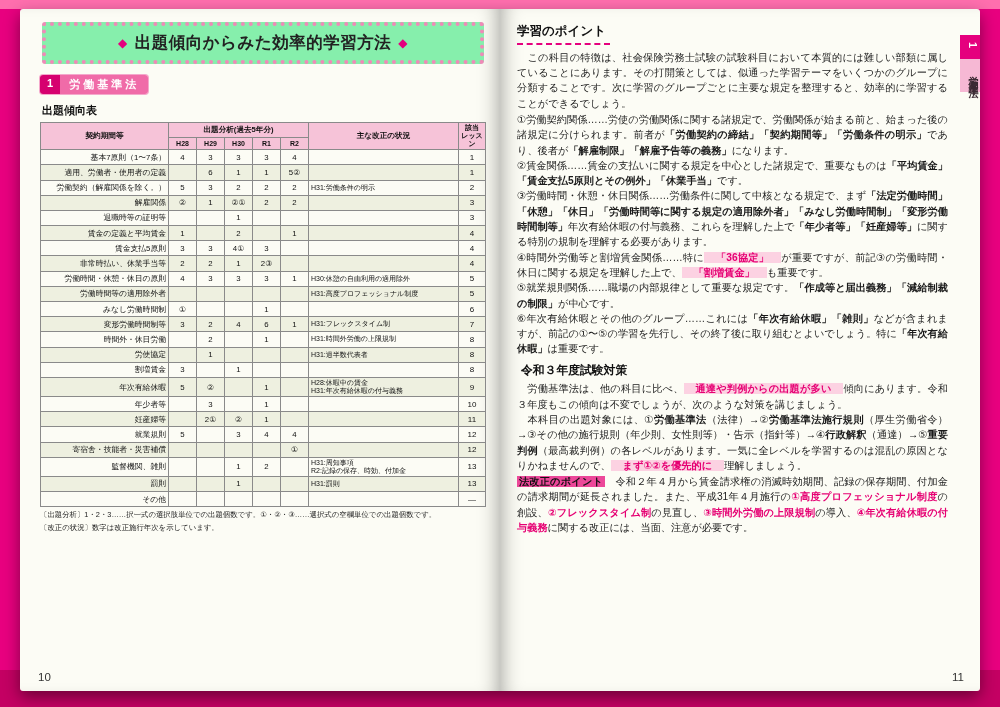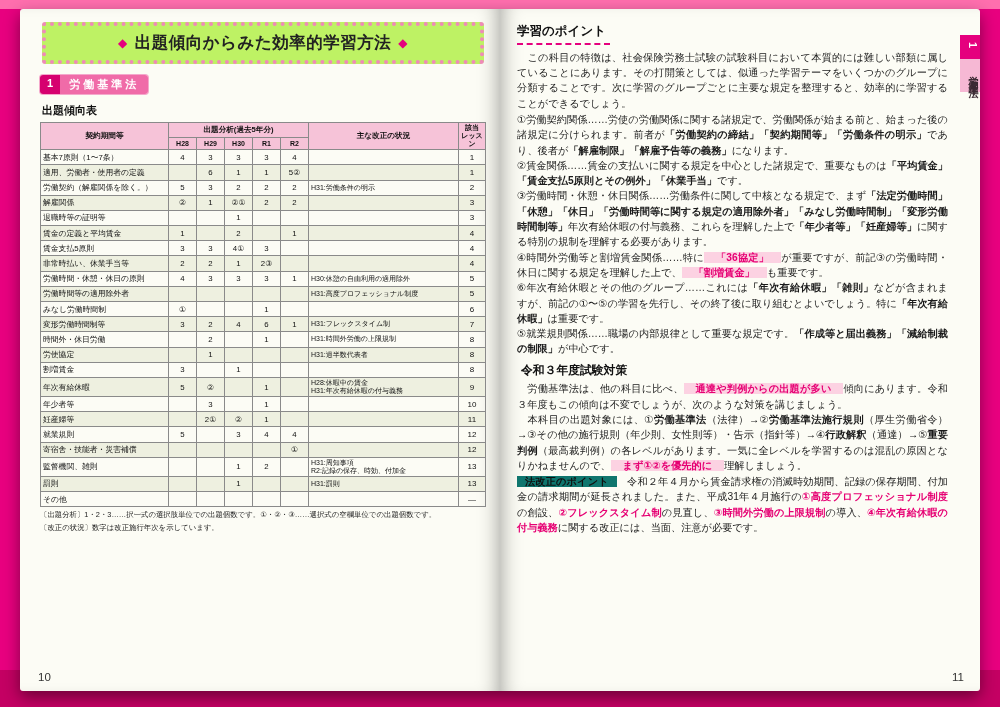--- a/index.html
+++ b/index.html
@@ -12,38 +12,38 @@
   .book {
     position:absolute; left:20px; right:20px; top:9px; bottom:16px;
     display:flex; box-shadow:0 6px 16px rgba(0,0,0,.45); border-radius:3px; overflow:hidden;
   }
   .page { position:relative; width:50%; height:100%; background:#fcfcf5; }
   .page.left  { padding:13px 14px 26px 20px; box-shadow:inset -16px 0 20px -14px rgba(0,0,0,.35); }
   .page.right { padding:13px 32px 26px 17px; box-shadow:inset 16px 0 20px -14px rgba(0,0,0,.35); }
 
   
   .title-banner {
-    border:4px dotted #ef8ab8; background:#bef264; border-radius:3px;
+    border:4px dotted #ef8ab8; background:#86efac; border-radius:3px;
     text-align:center; padding:6px 2px; margin:0 2px 9px 2px;
     font-size:16.5px; font-weight:bold; color:#222; letter-spacing:0.5px; white-space:nowrap;
   }
   .diamond { color:#e5007e; font-size:12px; margin:0 7px; vertical-align:1px; }
   .badge { display:inline-flex; align-items:stretch; border-radius:3px; overflow:hidden; margin-bottom:7px; box-shadow:0 0 0 1px #f4a8cb; }
   .badge-num { background:#d6006f; color:#fff; font-weight:bold; font-size:11px; padding:2px 7px; }
   .badge-label { background:#f06ba8; color:#fff; font-weight:bold; font-size:11px; letter-spacing:3px; padding:2px 9px; }
   .subtitle { font-weight:bold; font-size:11px; margin:2px 0 4px 2px; color:#111; }
 
   table { border-collapse:collapse; width:100%; font-size:8px; color:#111; table-layout:fixed; }
   th,td { border:1px solid #8a8a8a; padding:1px 2px; vertical-align:middle; }
   thead th { background:#f6c3d8; font-weight:bold; text-align:center; font-size:7.6px; }
   th.lesson-h { white-space:pre-line; width:27px; font-size:7px; line-height:1.15; }
   th.item-h { width:128px; }
   th.rev-h { width:150px; }
   th.year-h { width:17px; font-size:7px; padding:1px 0; }
-  td.item { text-align:left; font-size:7.8px; overflow:hidden; white-space:nowrap; }
+  td.item { text-align:right; font-size:7.8px; overflow:hidden; white-space:nowrap; }
   td.num { text-align:center; padding:1px 0; font-size:7.8px; }
   td.rev { font-size:7px; line-height:1.15; white-space:pre-line; overflow:hidden; }
   td.lesson { text-align:center; font-size:8px; }
   tbody tr:nth-child(even) td { background:#eef0e0; }
   tbody td { height:15.2px; }
 
   .footnote { font-size:7.4px; color:#222; margin-top:3px; line-height:1.35; }
   .pagenum { position:absolute; bottom:8px; font-size:11.5px; color:#333; }
   .left-num { left:18px; }
   .right-num { right:16px; }
@@ -53,21 +53,21 @@
   .points-heading {
     display:inline-block; font-size:12.5px; font-weight:bold; color:#111;
     border-bottom:2px dashed #e5007e; padding:0 4px 2px 0; margin-bottom:5px;
   }
   .reiwa-heading { font-size:11.8px; font-weight:bold; color:#111; margin:5px 0 2px 4px; }
   .para { text-align:justify; margin:0; }
   .para.gap { margin-bottom:1px; }
   .em { font-weight:bold; }
   .pink { color:#e60073; font-weight:bold; }
   .hl-pink { color:#e60073; font-weight:bold; background:#fcd2e2; padding:0 12px; }
-  .hl-yellow { background:#0f766e; font-weight:bold; color:#111; padding:0 8px; }
+  .hl-yellow { background:#ec4899; font-weight:bold; color:#111; padding:0 2px; }
 
   .edge-tab { position:absolute; top:26px; right:0; width:20px; display:flex; flex-direction:column; align-items:stretch; }
   .tab-chapter {
     writing-mode:vertical-rl; background:#e5007e; color:#fff; font-weight:bold;
     font-size:11px; letter-spacing:2px; padding:7px 0; text-align:center; width:20px;
   }
   .tab-label {
     writing-mode:vertical-rl; background:#f6b8d4; color:#3a2a33; font-weight:bold;
     font-size:10px; letter-spacing:3px; padding:9px 0; text-align:center; width:20px;
   }
@@ -352,22 +352,22 @@
     <section class="page right">
       <div class="rp-text">
         <div>
           <h2 class="points-heading">学習のポイント</h2>
         </div>
         <p class="para gap"><span>　この科目の特徴は、社会保険労務士試験の試験科目において本質的には難しい部類に属していることにあります。その打開策としては、似通った学習テーマをいくつかのグループに分類することです。次に学習のグループごとに主要な規定を整理すると、効率的に学習することができるでしょう。</span></p>
         <p class="para"><span>①労働契約関係……労使の労働関係に関する諸規定で、労働関係が始まる前と、始まった後の諸規定に分けられます。前者が</span><span class="em">「労働契約の締結」「契約期間等」「労働条件の明示」</span><span>であり、後者が</span><span class="em">「解雇制限」「解雇予告等の義務」</span><span>になります。</span></p>
         <p class="para"><span>②賃金関係……賃金の支払いに関する規定を中心とした諸規定で、重要なものは</span><span class="em">「平均賃金」「賃金支払5原則とその例外」「休業手当」</span><span>です。</span></p>
         <p class="para"><span>③労働時間・休憩・休日関係……労働条件に関して中核となる規定で、まず</span><span class="em">「法定労働時間」「休憩」「休日」「労働時間等に関する規定の適用除外者」「みなし労働時間制」「変形労働時間制等」</span><span>年次有給休暇の付与義務、これらを理解した上で</span><span class="em">「年少者等」「妊産婦等」</span><span>に関する特別の規制を理解する必要があります。</span></p>
         <p class="para"><span>④時間外労働等と割増賃金関係……特に</span><span class="hl-pink">「36協定」</span><span>が重要ですが、前記③の労働時間・休日に関する規定を理解した上で、</span><span class="hl-pink">「割増賃金」</span><span>も重要です。</span></p>
+        <p class="para"><span>⑤就業規則関係……職場の内部規律として重要な規定です。</span><span class="em">「作成等と届出義務」「減給制裁の制限」</span><span>が中心です。</span></p>
         <p class="para"><span>⑥年次有給休暇とその他のグループ……これには</span><span class="em">「年次有給休暇」「雑則」</span><span>などが含まれますが、前記の①〜⑤の学習を先行し、その終了後に取り組むとよいでしょう。特に</span><span class="em">「年次有給休暇」</span><span>は重要です。</span></p>
-        <p class="para"><span>⑤就業規則関係……職場の内部規律として重要な規定です。</span><span class="em">「作成等と届出義務」「減給制裁の制限」</span><span>が中心です。</span></p>
         <h3 class="reiwa-heading">令和３年度試験対策</h3>
         <p class="para"><span>　労働基準法は、他の科目に比べ、</span><span class="hl-pink">通達や判例からの出題が多い</span><span>傾向にあります。令和３年度もこの傾向は不変でしょうが、次のような対策を講じましょう。</span></p>
         <p class="para gap"><span>　本科目の出題対象には、①</span><span class="em">労働基準法</span><span>（法律）→②</span><span class="em">労働基準法施行規則</span><span>（厚生労働省令）→③その他の施行規則（年少則、女性則等）・告示（指針等）→④</span><span class="em">行政解釈</span><span>（通達）→⑤</span><span class="em">重要判例</span><span>（最高裁判例）の各レベルがあります。一気に全レベルを学習するのは混乱の原因となりかねませんので、</span><span class="hl-pink">まず①②を優先的に</span><span>理解しましょう。</span></p>
         <p class="para"><span class="hl-yellow">法改正のポイント</span><span>　令和２年４月から賃金請求権の消滅時効期間、記録の保存期間、付加金の請求期間が延長されました。また、平成31年４月施行の</span><span class="pink">①高度プロフェッショナル制度</span><span>の創設、</span><span class="pink">②フレックスタイム制</span><span>の見直し、</span><span class="pink">③時間外労働の上限規制</span><span>の導入、</span><span class="pink">④年次有給休暇の付与義務</span><span>に関する改正には、当面、注意が必要です。</span></p>
       </div>
 
       <div class="edge-tab">
         <div class="tab-chapter">1章</div>
         <div class="tab-label">労働基準法</div>
       </div>

